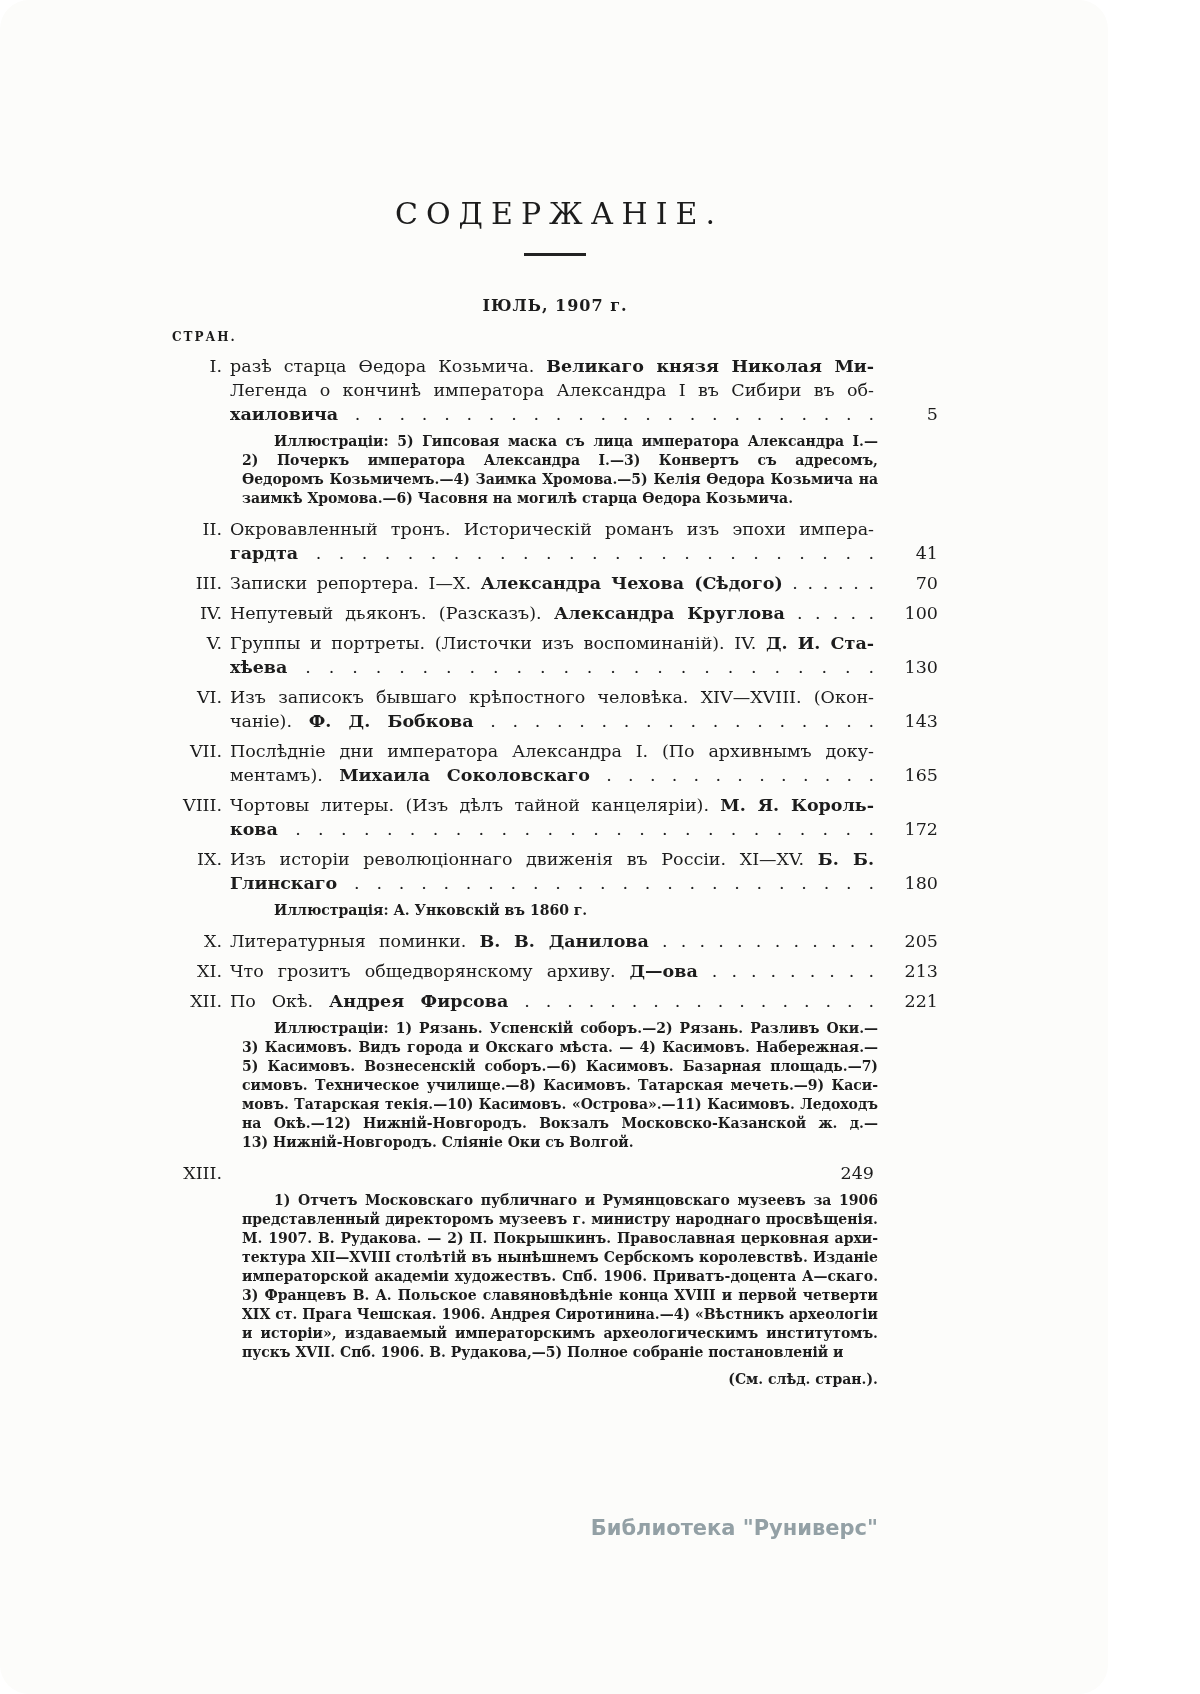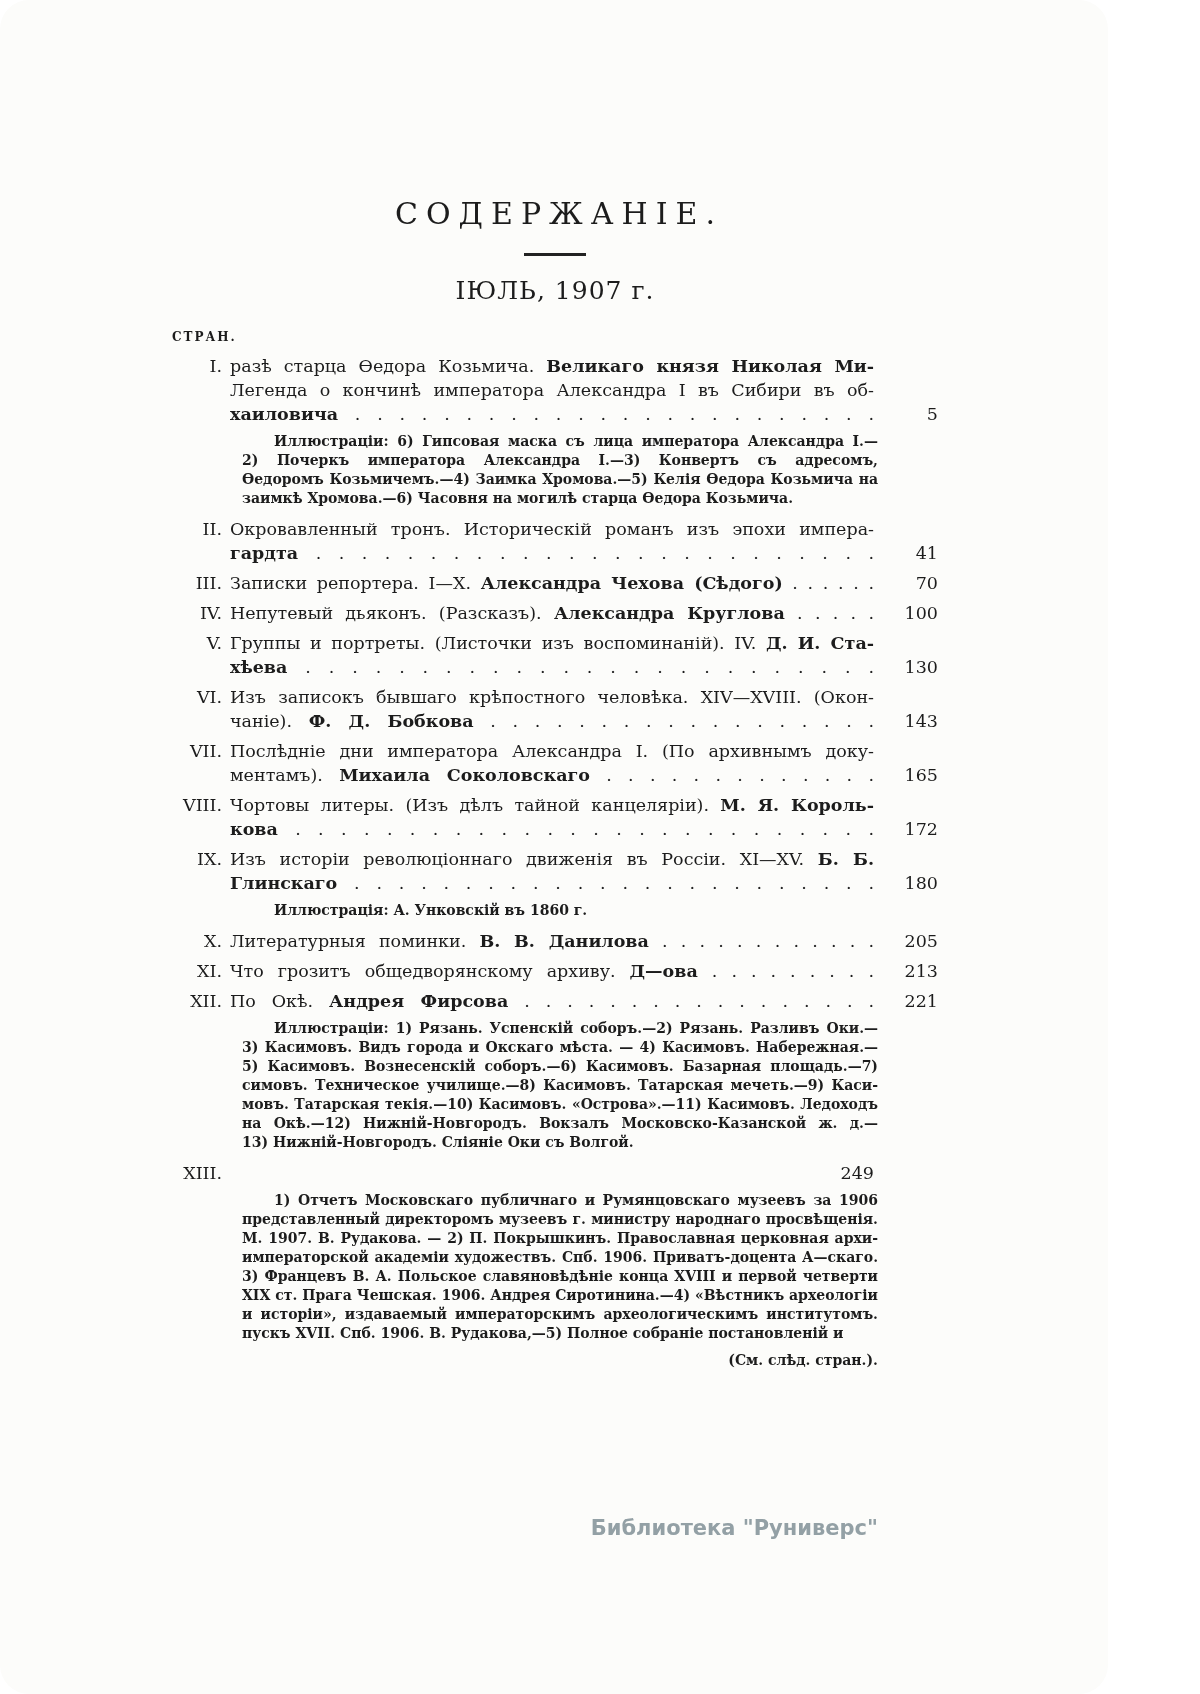--- a/index.html
+++ b/index.html
@@ -28,23 +28,23 @@
     font-weight: 400;
     white-space: nowrap;
   }
   .rule {
     width: 62px;
     height: 0;
     border-top: 3px solid #222;
     margin: 22px auto 0;
   }
   .issue {
-    margin-top: 20px;
-    font-size: 25px;
-    font-weight: normal;
+    margin-top: 40px;
+    font-size: 16px;
+    font-weight: bold;
     letter-spacing: 1px;
   }
   .toc {
     position: absolute;
     top: 330px;
     left: 172px;
     width: 766px;
   }
   .pages-header {
     text-align: left;
@@ -128,21 +128,21 @@
         <div class="entry">
           <div class="num">I.</div>
           <div class="lines">
             <div class="line"><span>разѣ старца Ѳедора Козьмича. </span><span class="b">Великаго князя Николая Ми-</span></div>
             <div class="line"><span>Легенда о кончинѣ императора Александра I въ Сибири въ об-</span></div>
             <div class="line"><span class="b">хаиловича</span><span> . . . . . . . . . . . . . . . . . . . . . . . .</span></div>
           </div>
           <div class="pg">5</div>
         </div>
         <div class="note">
-          <div class="note-line">Иллюстраціи: 6) Гипсовая маска съ лица императора Александра I.—</div>
+          <div class="note-line">Иллюстраціи: 5) Гипсовая маска съ лица императора Александра I.—</div>
           <div class="note-line">2) Почеркъ императора Александра I.—3) Конвертъ съ адресомъ, писаннымъ</div>
           <div class="note-line">Ѳедоромъ Козьмичемъ.—4) Заимка Хромова.—5) Келія Ѳедора Козьмича на</div>
           <div class="note-line">заимкѣ Хромова.—6) Часовня на могилѣ старца Ѳедора Козьмича.</div>
         </div>
         <div class="entry">
           <div class="num">II.</div>
           <div class="lines">
             <div class="line"><span>Окровавленный тронъ. Историческій романъ изъ эпохи импера-</span></div>
             <div class="line"><span class="b">гардта</span><span> . . . . . . . . . . . . . . . . . . . . . . . . .</span></div>
           </div>
@@ -236,20 +236,21 @@
           <div class="note-line">13) Нижній-Новгородъ. Сліяніе Оки съ Волгой.</div>
         </div>
         <div class="entry">
           <div class="num">XIII.</div>
           <div class="pg">249</div>
         </div>
         <div class="note">
           <div class="note-line">1) Отчетъ Московскаго публичнаго и Румянцовскаго музеевъ за 1906 годъ,</div>
           <div class="note-line">представленный директоромъ музеевъ г. министру народнаго просвѣщенія.</div>
           <div class="note-line">М. 1907. В. Рудакова. — 2) П. Покрышкинъ. Православная церковная архи-</div>
+          <div class="note-line">тектура XII—XVIII столѣтій въ нынѣшнемъ Сербскомъ королевствѣ. Изданіе</div>
           <div class="note-line">императорской академіи художествъ. Спб. 1906. Приватъ-доцента А—скаго.—</div>
           <div class="note-line">3) Францевъ В. А. Польское славяновѣдѣніе конца XVIII и первой четверти</div>
           <div class="note-line">XIX ст. Прага Чешская. 1906. Андрея Сиротинина.—4) «Вѣстникъ археологіи</div>
           <div class="note-line">и исторіи», издаваемый императорскимъ археологическимъ институтомъ. Вы-</div>
           <div class="note-line">пускъ XVII. Спб. 1906. В. Рудакова,—5) Полное собраніе постановленій и</div>
         </div>
       </div>
     <div class="continuation">(См. слѣд. стран.).</div>
   </div>
 

